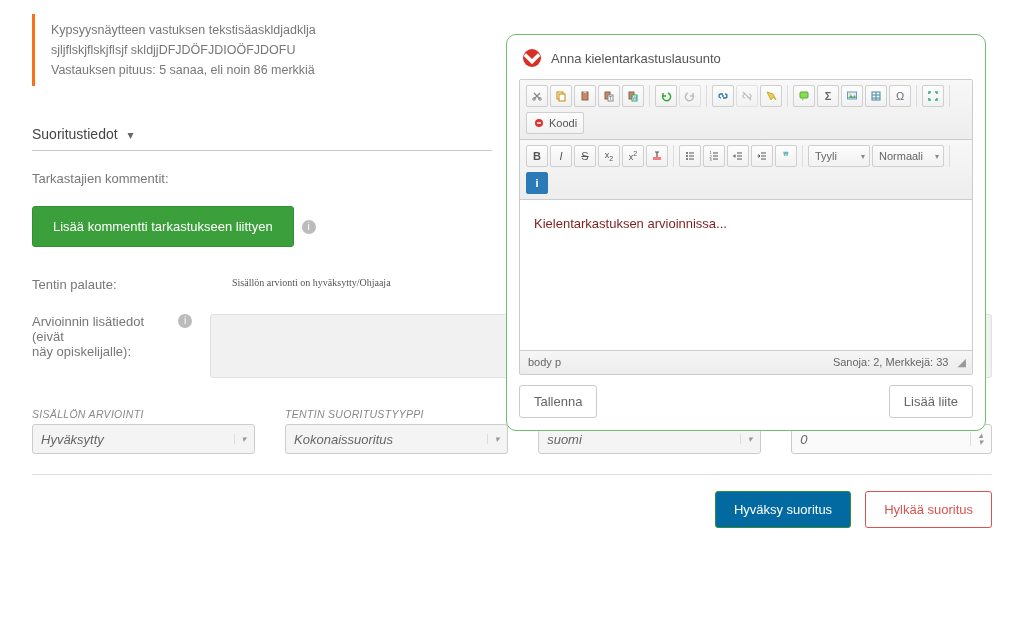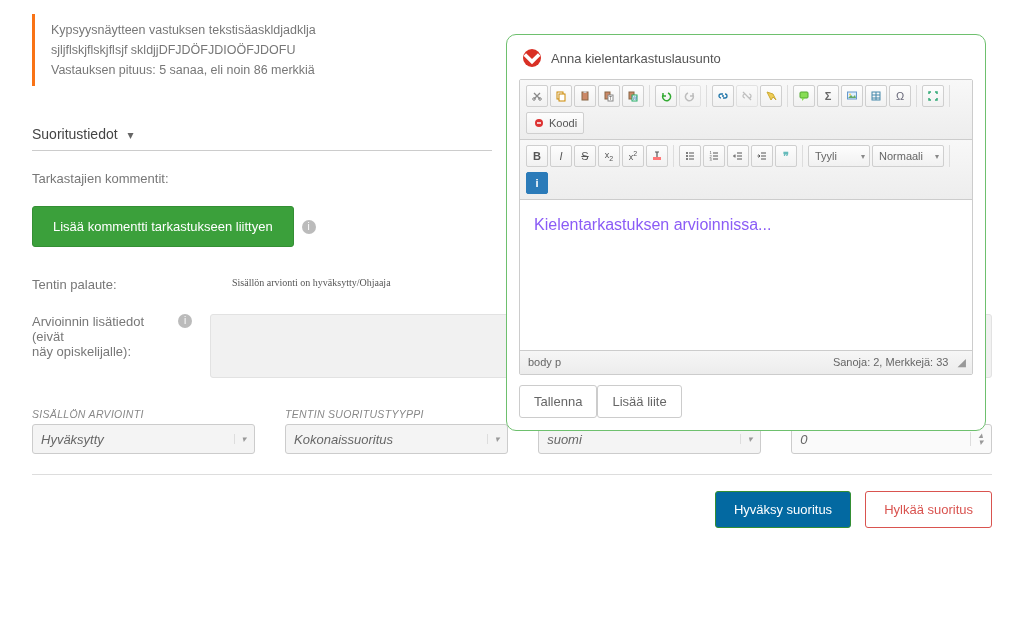--- a/index.html
+++ b/index.html
@@ -223,36 +223,36 @@
     color: #666;
     display:flex; align-items:center; justify-content:space-between;
     padding: 0 4px 0 6px;
     gap: 6px;
     cursor: pointer;
   }
   .tb-sel .tri { font-size:8px; color:#888; }
   .editor-body {
     padding: 16px 14px;
     min-height: 150px;
-    font-size: 16px;
-    color: #8b5cf6;
+    font-size: 13px;
+    color: #7f1d1d;
   }
   .editor-status {
     background: linear-gradient(#f6f6f6,#ececec);
     border-top: 1px solid #ccc;
     padding: 5px 8px;
     display: flex;
     justify-content: space-between;
     font-size: 11px;
     color: #666;
   }
   .resize-grip { margin-left:6px; color:#999; letter-spacing:-2px; }
   .panel-actions {
     display: flex;
-    justify-content: flex-start;
+    justify-content: space-between;
     margin-top: 10px;
   }
   .btn-outline {
     background:#fff;
     border:1px solid #ccc;
     color:#666;
     padding: 8px 14px;
     border-radius:3px;
     font-size:13px;
     cursor:pointer;

